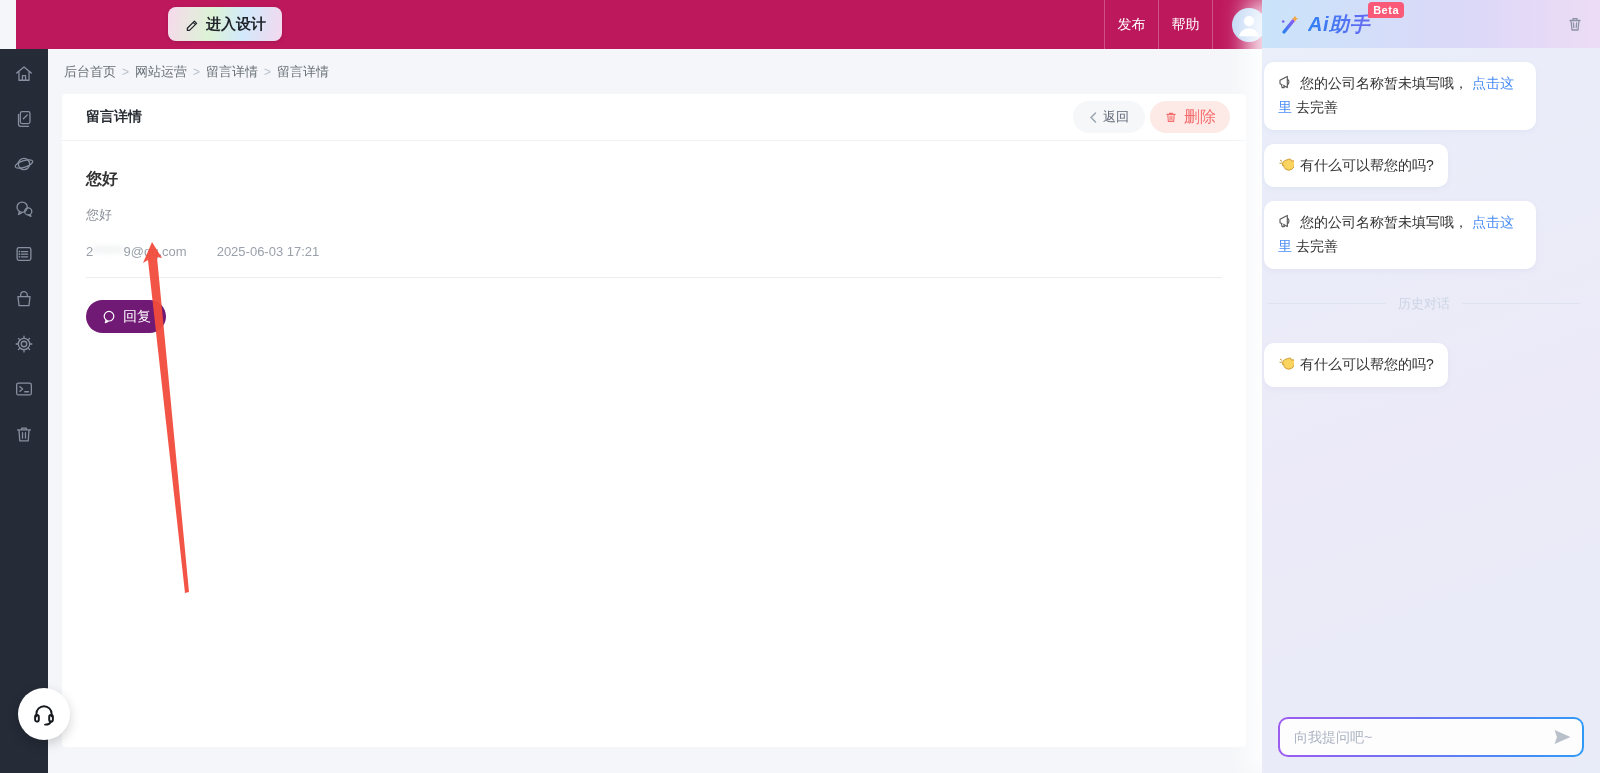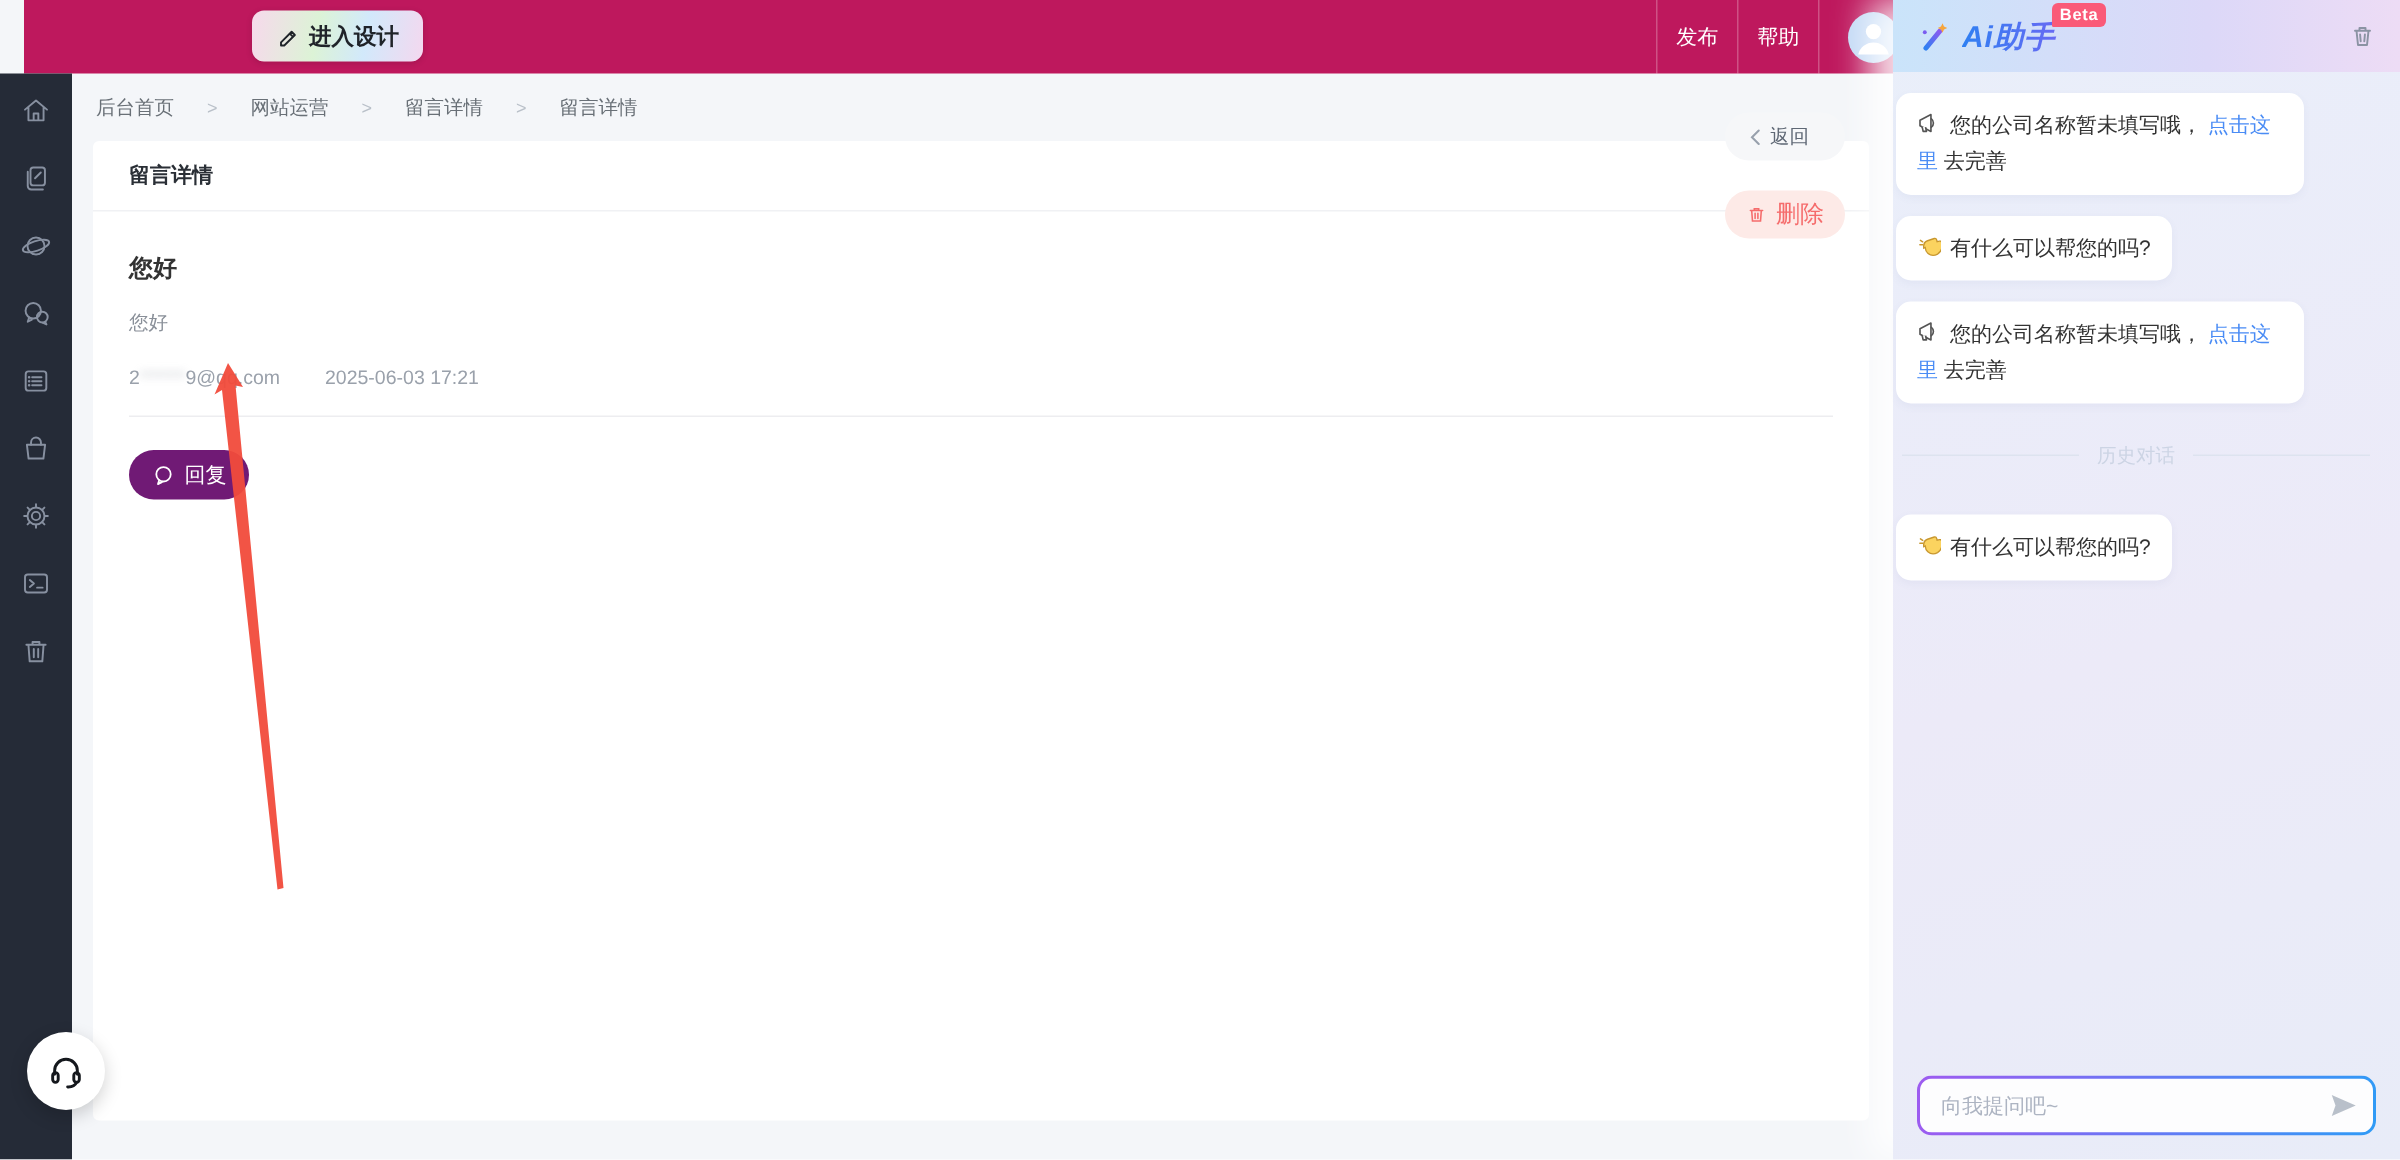--- a/index.html
+++ b/index.html
@@ -44,36 +44,36 @@
     background:#252b37; z-index:3;
     display:flex; flex-direction:column; align-items:center;
     padding-top:14px; gap:23px;
   }
   .side-ic { width:22px; height:22px; opacity:.85; cursor:pointer; }
   .side-ic svg { stroke:#99a2b3; fill:none; stroke-width:1.4; stroke-linecap:round; stroke-linejoin:round; }
 
   
   .breadcrumb {
     position:absolute; left:64px; top:49px; height:45px; display:flex;
-    align-items:center; gap:22px; font-size:13px; color:#697077; z-index:1;
+    align-items:center; gap:6px; font-size:13px; color:#697077; z-index:1;
   }
   .crumb { cursor:pointer; }
   .crumb-sep { color:#b9c0c9; font-size:12px; }
 
   
   .card {
     position:absolute; left:62px; top:94px; width:1184px; height:653px;
     background:#fff; border-radius:4px; z-index:1;
   }
   .card-head {
     height:47px; border-bottom:1px solid #f0f1f4;
     display:flex; align-items:center; padding:0 16px 0 24px;
   }
   .card-title { font-size:14px; font-weight:700; color:#2a2f36; }
-  .card-actions { margin-left:auto; display:flex; gap:20px;flex-direction:column; }
+  .card-actions { margin-left:auto; display:flex; gap:5px; }
   .btn-back {
     height:32px; padding:0 16px; border:none; border-radius:16px; cursor:pointer;
     background:#f6f7f9; color:#5f6875; font-size:13px; font-family:inherit;
     display:inline-flex; align-items:center; gap:6px;
   }
   .btn-delete {
     height:32px; padding:0 14px; border:none; border-radius:16px; cursor:pointer;
     background:#fdeae7; color:#f56c6c; font-size:16px; font-family:inherit;
     display:inline-flex; align-items:center; gap:6px;
   }

